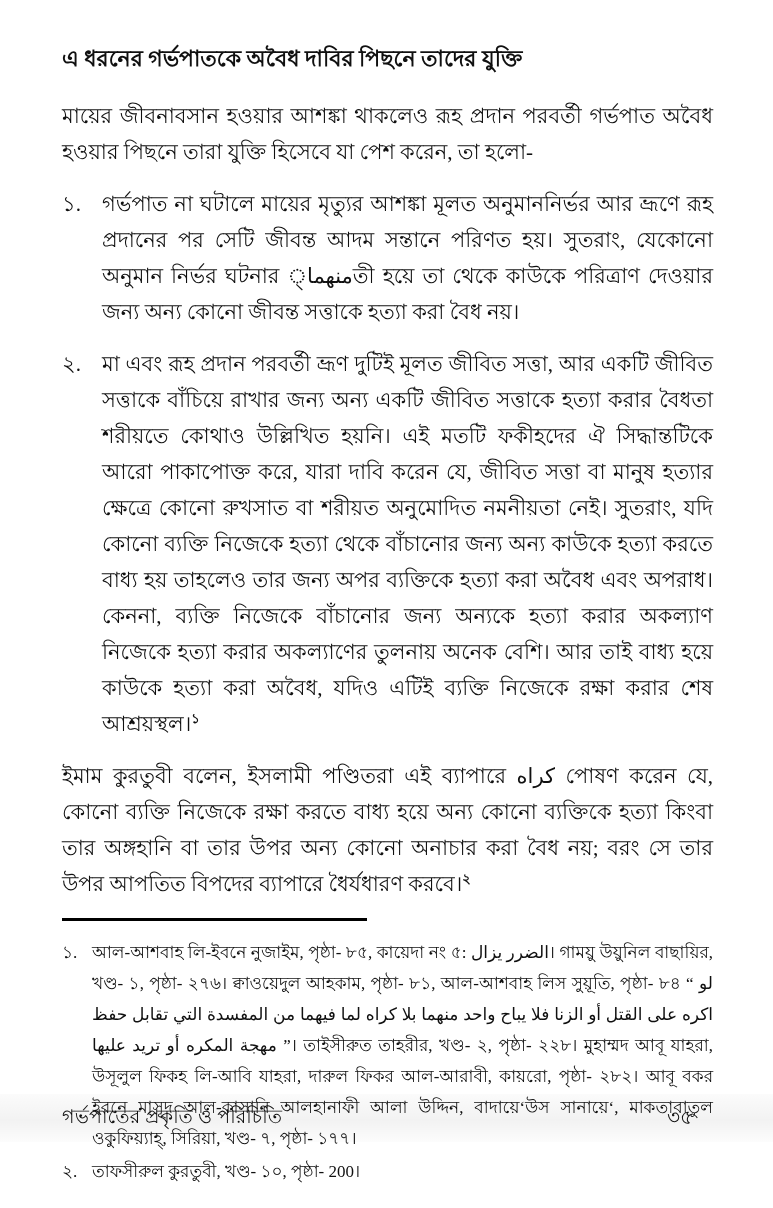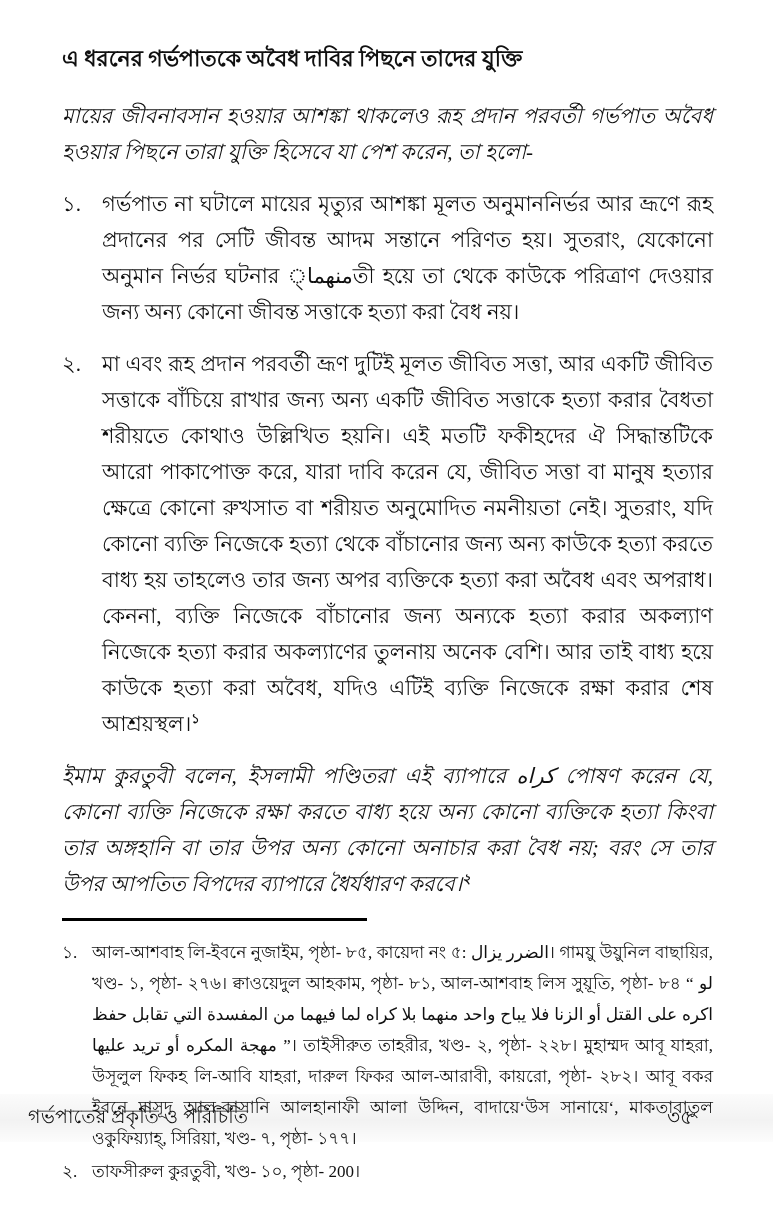--- a/index.html
+++ b/index.html
@@ -20,21 +20,20 @@
     font-size: 22px;
     font-weight: 700;
     margin: 0 0 24px 0;
     line-height: 1.35;
   }
   .para {
     font-size: 21px;
     line-height: 36px;
     text-align: justify;
     margin: 0 0 16px 0;
-    font-style: italic;
   }
   .arg-list { margin: 2px 0 0 0; }
   .arg {
     display: flex;
     margin: 0 0 16px 0;
   }
   .arg .num {
     flex: 0 0 40px;
     font-size: 21px;
     line-height: 36px;
@@ -75,21 +74,21 @@
   }
   .footer {
     position: absolute;
     left: 0;
     right: 0;
     top: 1094px;
     height: 48px;
     display: flex;
     align-items: center;
     justify-content: space-between;
-    padding: 0 80px 0 28px;
+    padding: 0 80px 0 62px;
     background: linear-gradient(to bottom, rgba(0,0,0,0.015), rgba(0,0,0,0.05) 55%, rgba(0,0,0,0.01));
     font-size: 19px;
   }
   .footer .title { letter-spacing: 0.2px; }
   .footer .pageno { font-size: 20px; }
 </style>
 </head>
 <body>
 
 <div class="page">

